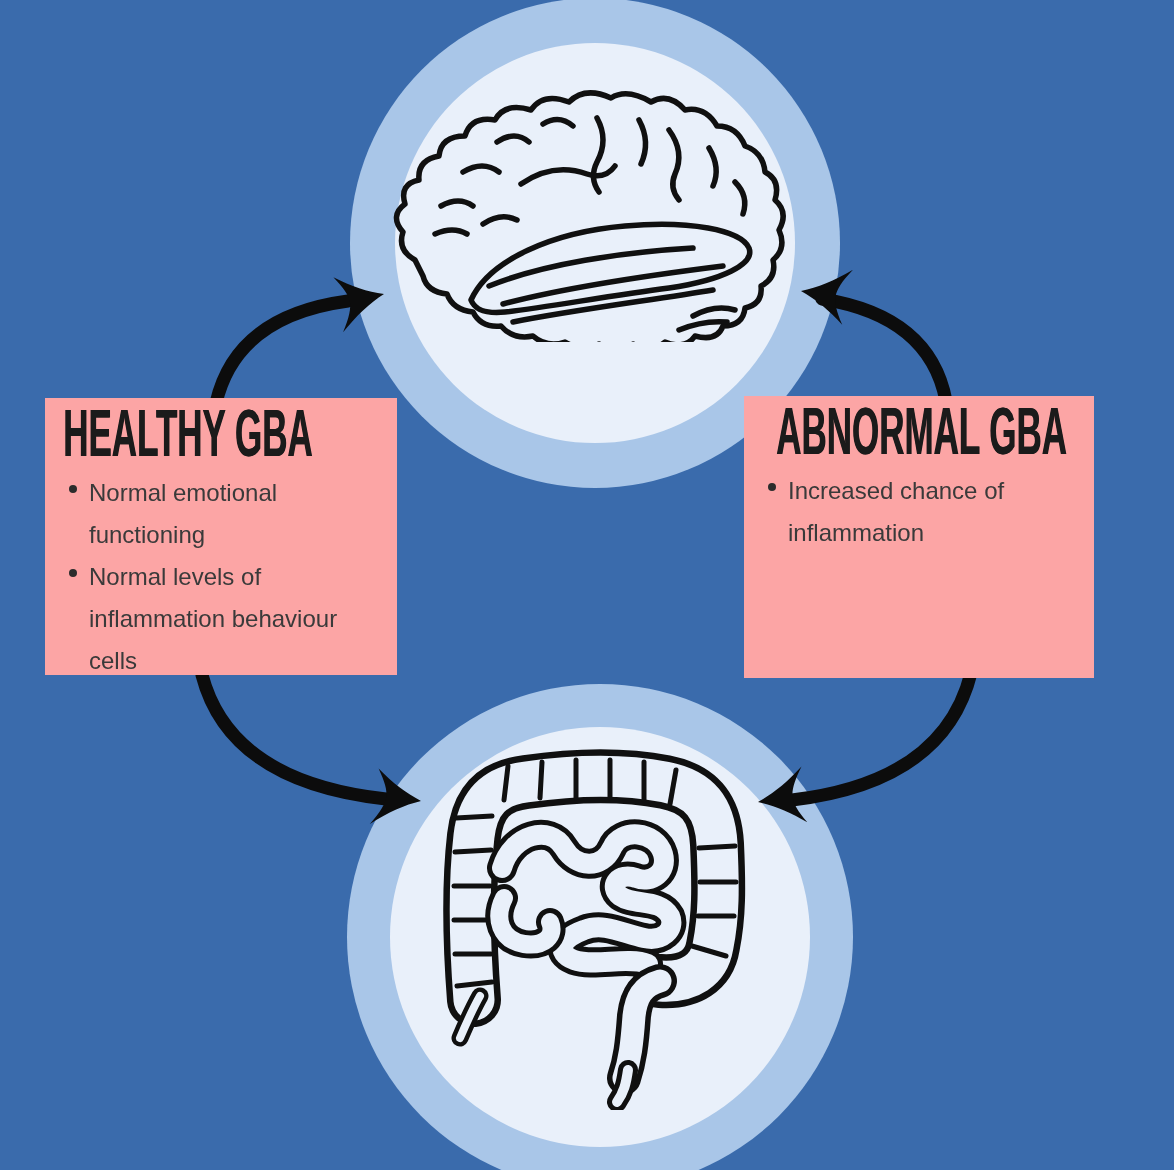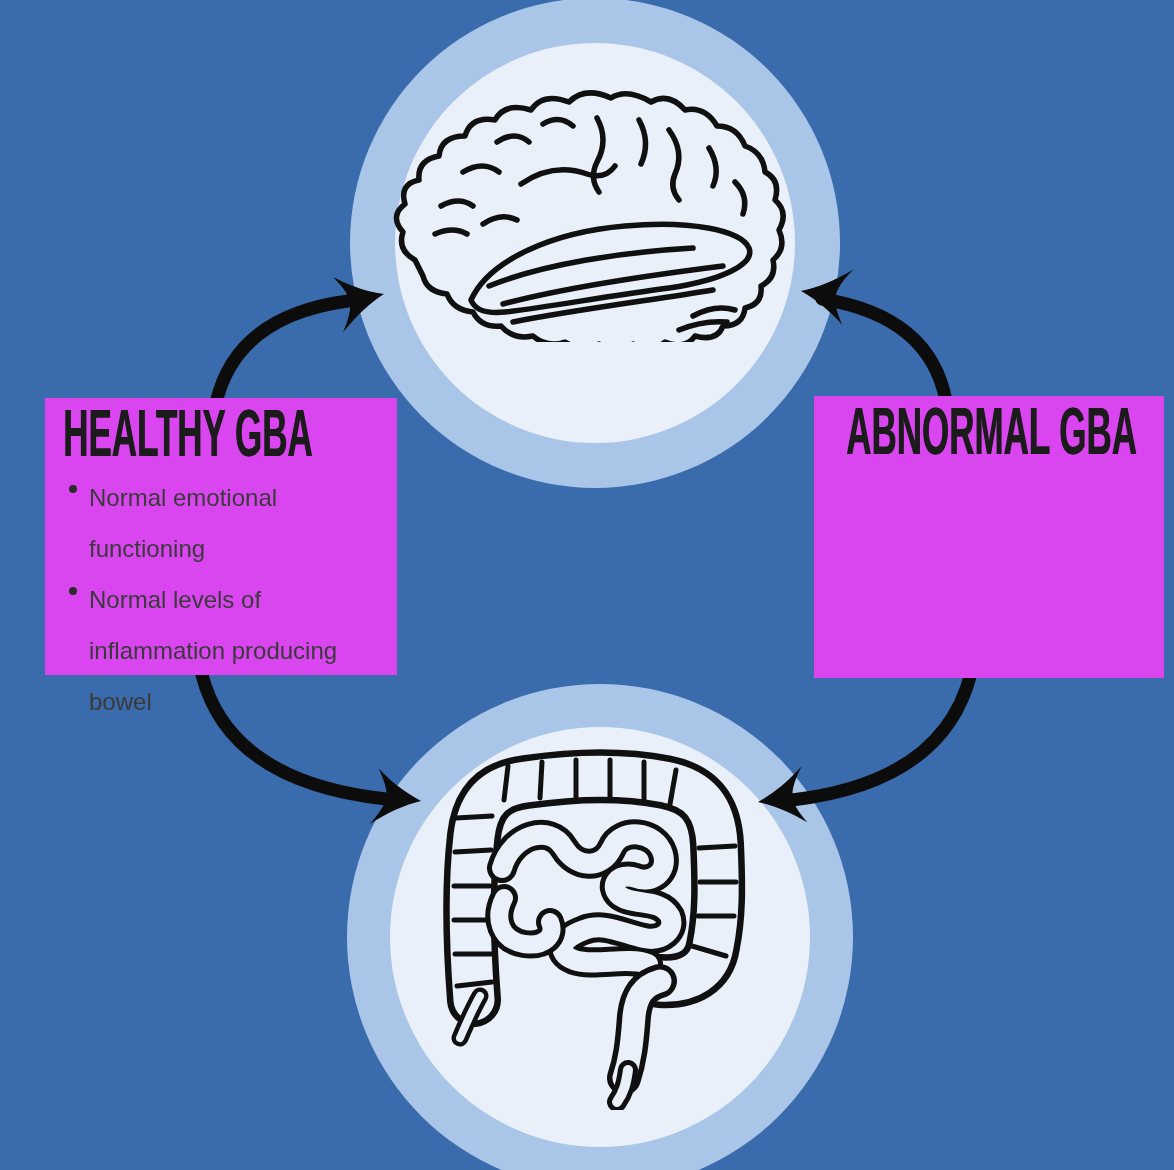--- a/index.html
+++ b/index.html
@@ -12,41 +12,41 @@
   .circle-inner { position:absolute; border-radius:50%; background:#e9f0fa; }
   #top-outer    { left:350px; top:-2px;  width:490px; height:490px; }
   #top-inner    { left:395px; top:43px;  width:400px; height:400px; }
   #bottom-outer { left:347px; top:684px; width:506px; height:506px; }
   #bottom-inner { left:390px; top:727px; width:420px; height:420px; }
 
   .figure-svg, .arrows-svg { position:absolute; }
   .arrows-svg { left:0; top:0; }
 
   .info-box {
-    position:absolute; background:#d946ef; box-sizing:border-box;
+    position:absolute; background:#fca5a5; box-sizing:border-box;
     padding:4px 14px 8px 18px;
   }
   #healthy-box  { left:45px;  top:398px; width:352px; height:277px; }
-  #abnormal-box { left:814px; top:396px; width:350px; height:282px; }
+  #abnormal-box { left:744px; top:396px; width:350px; height:282px; }
 
   .title-row { display:flex; height:62px; align-items:center; }
   #healthy-box .title-row { justify-content:flex-start; }
   #abnormal-box .title-row { justify-content:center; }
   .box-title {
     font-size:66px; font-weight:700; color:#1b1b1b; line-height:62px;
     white-space:nowrap; text-shadow:1px 0 0 #1b1b1b;
     transform:scaleX(0.53);
   }
   #healthy-box .box-title { transform-origin:0 50%; }
   #abnormal-box .box-title { transform-origin:50% 50%; }
 
   .bullets { list-style:none; margin:8px 0 0 0; padding:0; }
   .bullets li {
     position:relative; padding-left:26px; width:292px;
-    font-size:24px; line-height:51px; color:#3a3a3a;
+    font-size:24px; line-height:42px; color:#3a3a3a;
   }
   .bullets li::before {
     content:""; position:absolute; left:6px; top:13px;
     width:8px; height:8px; border-radius:50%; background:#2c2c2c;
   }
 
   .ln { fill:none; stroke:#101010; stroke-width:5.5; stroke-linecap:round; stroke-linejoin:round; }
   .blob { fill:#e9f0fa; stroke:#101010; stroke-width:5.5; stroke-linejoin:round; }
   .arrow-curve { fill:none; stroke:#0c0c0c; stroke-width:13; stroke-linecap:round; }
   .arrow-head { fill:#0c0c0c; stroke:none; }
@@ -154,25 +154,26 @@
       <path class="arrow-head" transform="translate(758,802) rotate(172)" d="M 0 0 C -16 -6 -30 -14 -46 -27 C -38 -14 -35 -7 -35 0 C -35 7 -39 16 -48 29 C -31 15 -16 6 0 0 Z"></path>
     </g>
   </svg>
 
   <div class="info-box" id="healthy-box">
     <div class="title-row">
       <div class="box-title">HEALTHY GBA</div>
     </div>
     <ul class="bullets">
       <li>Normal emotional functioning</li>
-      <li>Normal levels of inflammation producing bowel</li>
+      <li>Normal levels of inflammation behaviour cells</li>
     </ul>
   </div>
 
   <div class="info-box" id="abnormal-box">
     <div class="title-row">
       <div class="box-title">ABNORMAL GBA</div>
     </div>
     <ul class="bullets">
+      <li>Increased chance of inflammation</li>
     </ul>
   </div>
 
 </div>
 
 </body></html>

